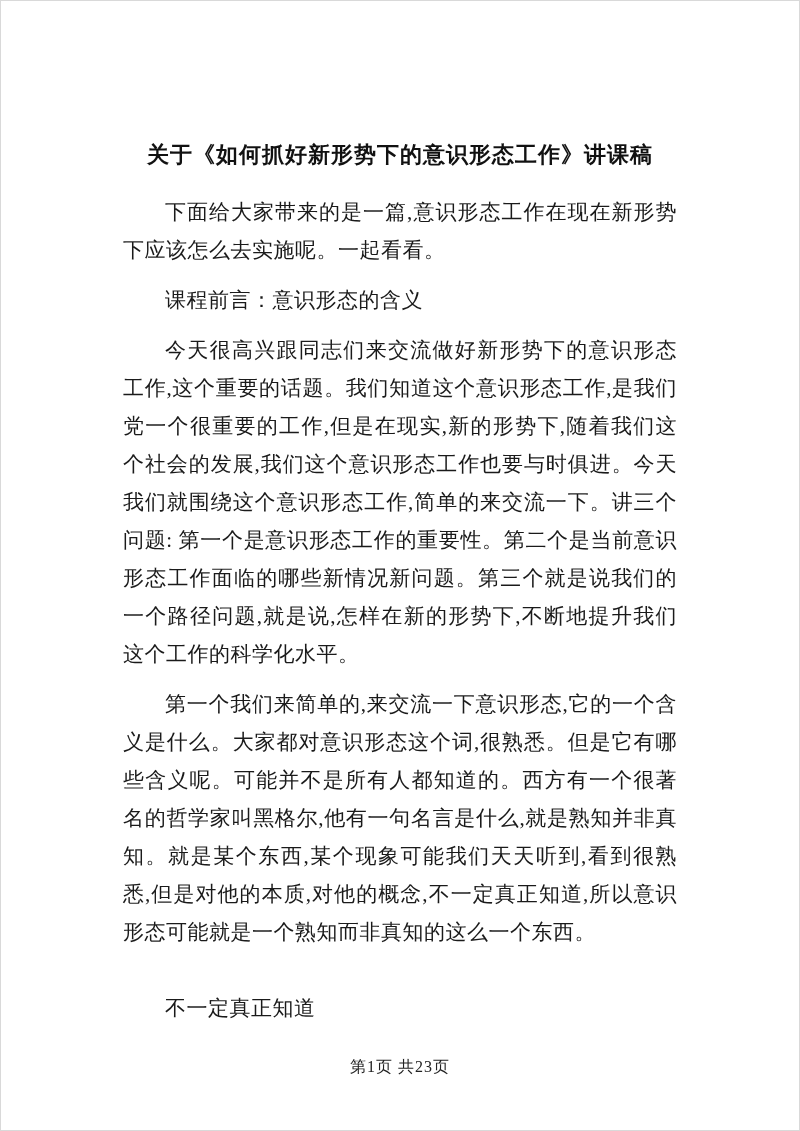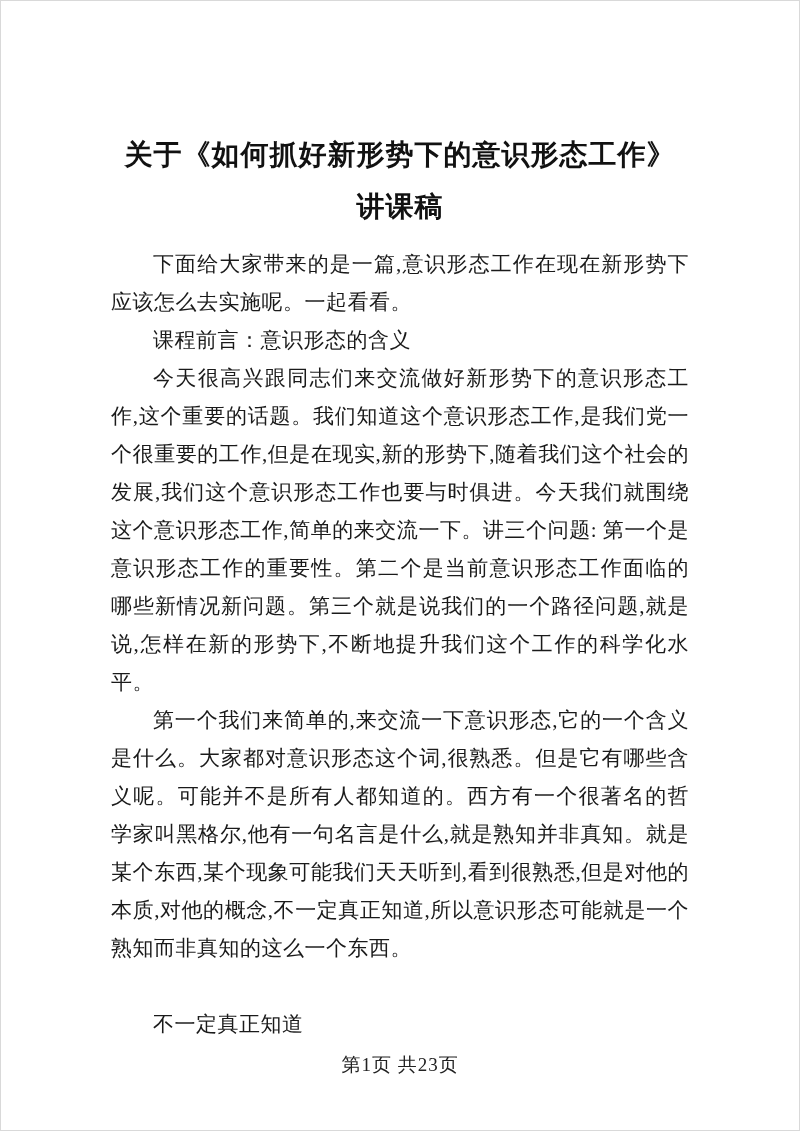--- a/index.html
+++ b/index.html
@@ -19,46 +19,46 @@
   }
   .doc-page {
     position: absolute;
     inset: 0;
   }
   .doc-content {
     padding: 128px 110px 0 110px;
   }
   .doc-title {
     margin: 0 0 12px 0;
-    font-size: 28px;
+    font-size: 22px;
     font-weight: bold;
     line-height: 52px;
     text-align: center;
     letter-spacing: 1px;
     color: #111111;
   }
   .para {
-    margin: 0;
+    margin: 12px;
     font-size: 21px;
     line-height: 38px;
     text-align: justify;
     text-indent: 2em;
     letter-spacing: 0.5px;
     word-break: break-all;
   }
   .para.gap-above {
     margin-top: 38px;
   }
   .doc-footer {
     position: absolute;
     left: 0;
     bottom: 52px;
     width: 100%;
     text-align: center;
-    font-size: 19px;
+    font-size: 16px;
     color: #222222;
     letter-spacing: 1px;
   }
 </style>
 </head>
 <body>
 
 <div class="doc-page">
   <div class="doc-content">
 

